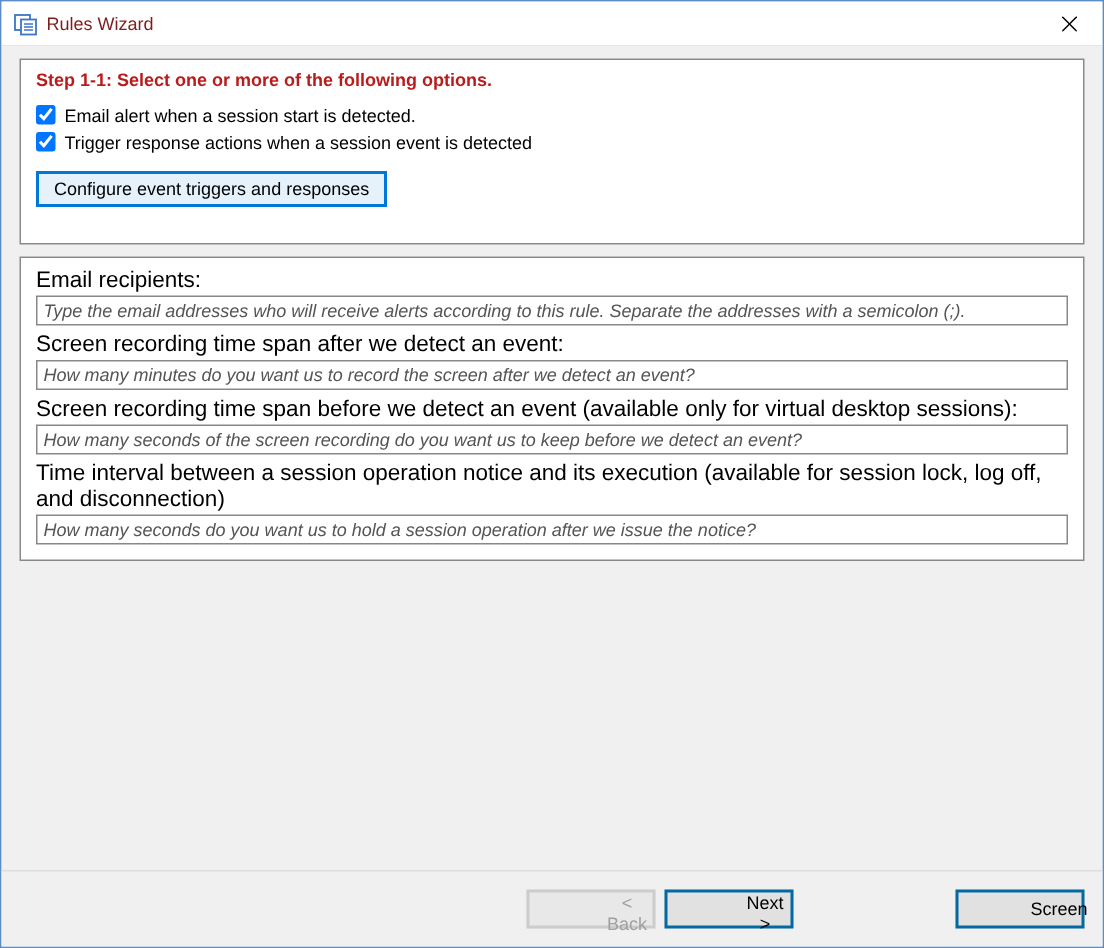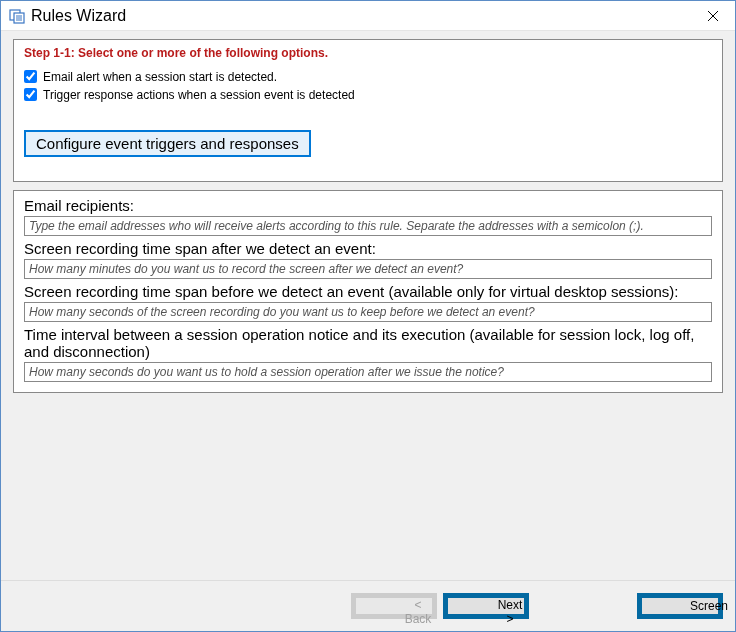--- a/index.html
+++ b/index.html
@@ -14,21 +14,21 @@
     }
     .titlebar {
       height: 30px;
       background: #fff;
       display: flex;
       align-items: center;
       padding: 0 0 0 8px;
       border-bottom: 1px solid #e5e5e5;
     }
     .titlebar .app-icon { width: 16px; height: 16px; margin-right: 6px; }
-    .titlebar .title { flex: 1; font-size: 16px; color: #000000; }
+    .titlebar .title { flex: 1; font-size: 12px; color: #7f1d1d; }
     .titlebar .close {
       width: 45px; height: 30px; display: flex; align-items: center; justify-content: center;
       cursor: pointer;
     }
     .content {
       background: #f0f0f0;
       height: calc(100% - 30px);
       display: flex;
       flex-direction: column;
     }
@@ -53,26 +53,26 @@
       display: flex;
       align-items: flex-start;
       margin: 4px 0;
       gap: 6px;
     }
     .checkbox-row input[type="checkbox"] {
       width: 13px; height: 13px;
     }
     .checkbox-row label { cursor: default; }
     .config-btn {
-      margin-top: 24px;
+      margin-top: 8px;
       margin-left: 0px;
       padding: 3px 10px;
       border: 2px solid #0078d7;
       background: #e5f1fb;
-      font-size: 15px;
+      font-size: 12px;
       font-family: inherit;
       cursor: pointer;
     }
     .form-label {
       font-size: 15px;
       color: #000;
       margin: 4px 0 2px 0;
       display: block;
     }
     .form-input {
@@ -102,21 +102,21 @@
       border-top: 1px solid #ddd;
     }
     .footer .btn-group-center {
       display: flex;
       gap: 6px;
       margin-right: 100px;
     }
     .btn {
       width: 86px;
       height: 26px;
-      border: 5px solid #0369a1;
+      border: 2px solid #0369a1;
       background: #e1e1e1;
       font-size: 12px;
       font-family: inherit;
       cursor: pointer;
       padding-left: 48px;
     }
     .btn:disabled {
       color: #a0a0a0;
       background: #e8e8e8;
       border-color: #ccc;

